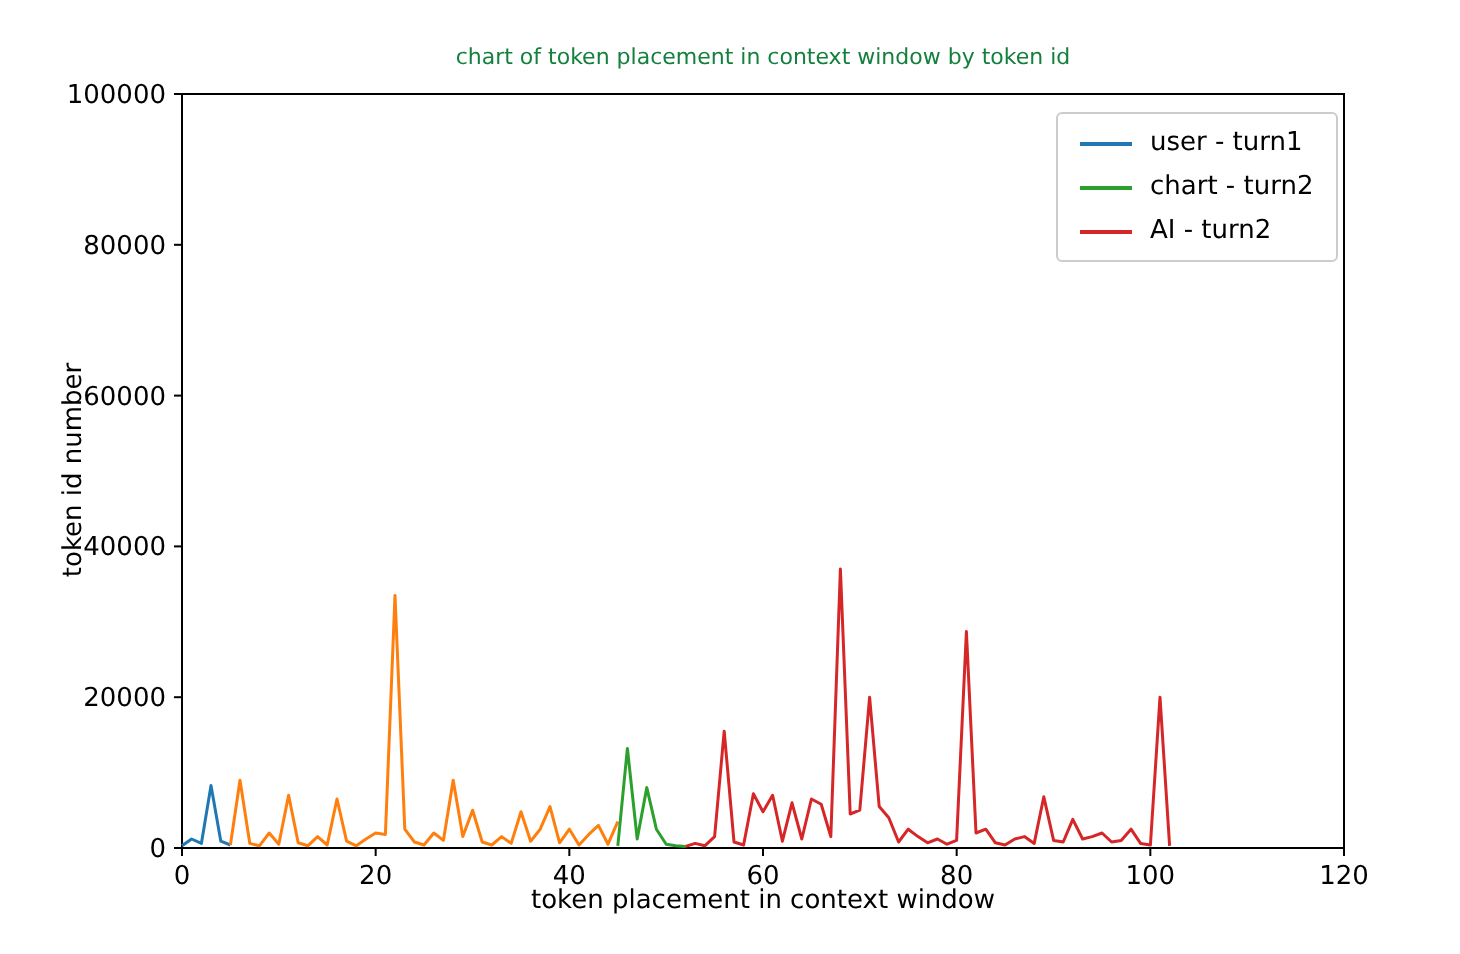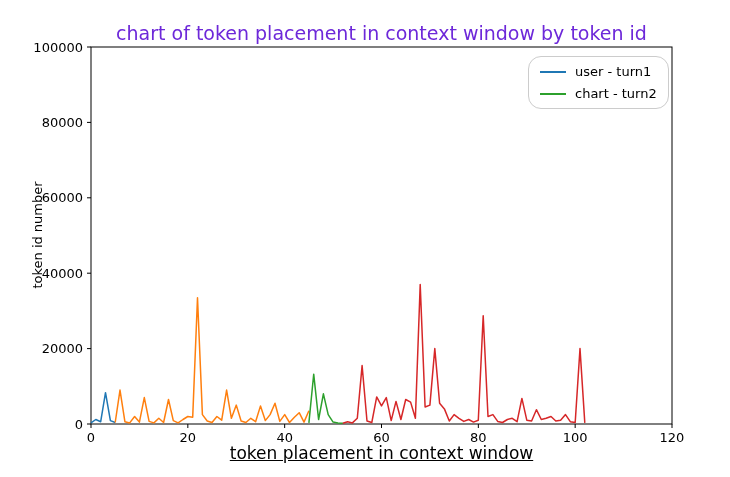--- a/index.html
+++ b/index.html
@@ -8,47 +8,46 @@
     width: 730px;
     height: 477px;
     background: #ffffff;
     font-family: "DejaVu Sans", sans-serif;
     overflow: hidden;
   }
   .chart-title {
     position: absolute;
     left: 91px; top: 22px; width: 581px;
     text-align: center;
-    font-size: 19px;
-    color: #6d28d9;
+    font-size: 11px;
+    color: #15803d;
   }
   .x-label {
     position: absolute;
     left: 91px; top: 443px; width: 581px;
     text-align: center;
-    font-size: 17px;
+    font-size: 13px;
     color: #000000;
-    text-decoration: underline;
   }
   .y-label {
     position: absolute;
     left: 37px; top: 235px;
     transform: translate(-50%, -50%) rotate(-90deg);
     font-size: 13px;
     color: #000000;
     white-space: nowrap;
   }
   svg { position: absolute; left: 0; top: 0; }
   svg text { font-family: "DejaVu Sans", sans-serif; }
   .legend {
     position: absolute;
     left: 528px; top: 56px;
     box-sizing: border-box;
     border: 1px solid #cccccc;
-    border-radius: 13px;
+    border-radius: 3px;
     background: rgba(255,255,255,0.9);
     padding: 7px 11px;
     display: flex;
     flex-direction: column;
     gap: 7px;
   }
   .legend-item {
     display: flex;
     align-items: center;
     gap: 9px;
@@ -105,14 +104,18 @@
   <div class="x-label">token placement in context window</div>
   <div id="legend" class="legend">
       <div class="legend-item">
         <span class="legend-line" style="background: rgb(31, 119, 180);"></span>
         <span class="legend-label">user - turn1</span>
       </div>
       <div class="legend-item">
         <span class="legend-line" style="background: rgb(44, 160, 44);"></span>
         <span class="legend-label">chart - turn2</span>
       </div>
+      <div class="legend-item">
+        <span class="legend-line" style="background: rgb(214, 39, 40);"></span>
+        <span class="legend-label">AI - turn2</span>
+      </div>
     </div>
 </div>
 
 </body></html>

